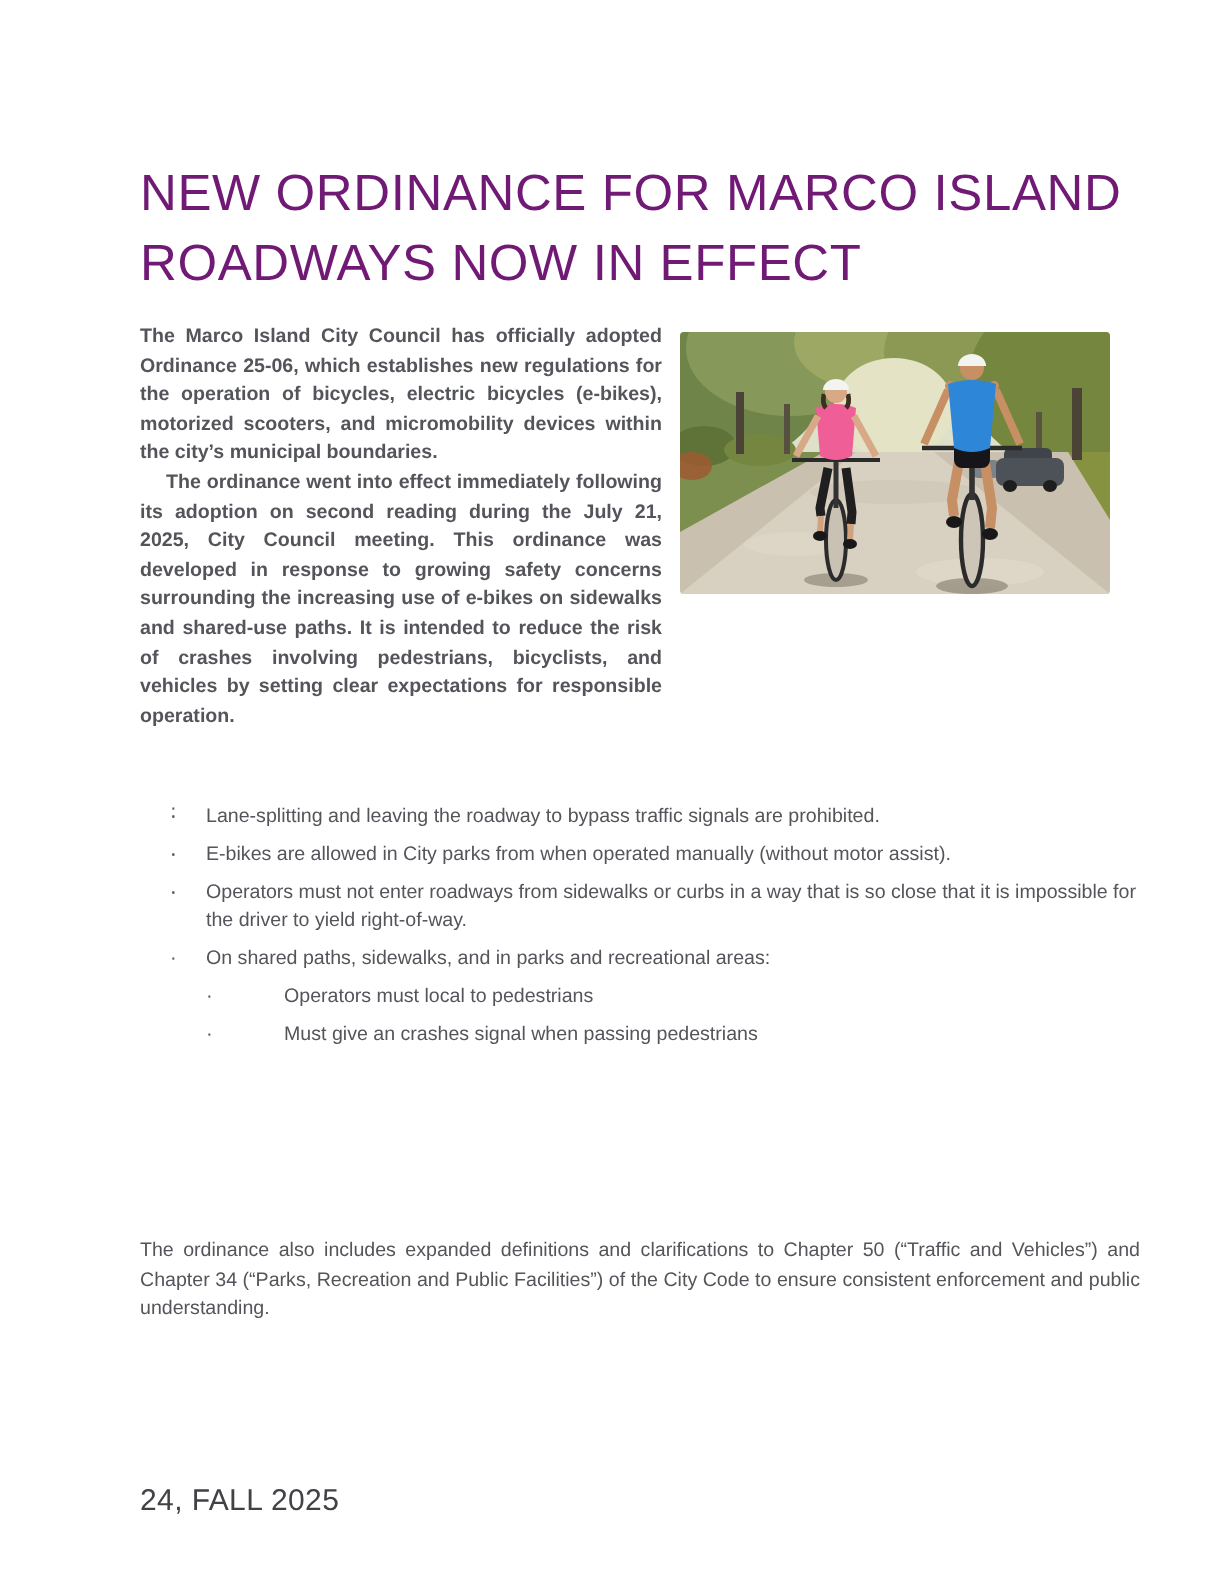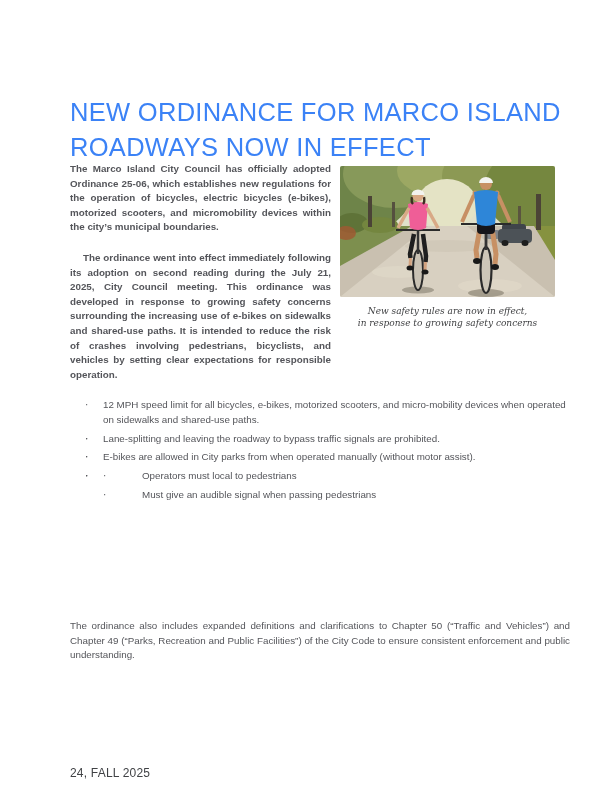--- a/index.html
+++ b/index.html
@@ -7,36 +7,36 @@
   .page {
     position:relative;
     width:612px; height:792px;
     margin:0 auto;
     background:#ffffff;
     font-family:"Liberation Sans", sans-serif;
     color:#515256;
     overflow:hidden;
   }
   .page-title {
-    position:absolute; left:70px; top:95px; width:510px;
+    position:absolute; left:70px; top:80px; width:510px;
     font-size:25.5px; line-height:35px;
     font-weight:300; letter-spacing:0.3px;
-    color:#3b82f6;
+    color:#701a75;
     white-space:pre-line;
   }
   .body-text {
     font-size:9.8px; line-height:14.6px;
     text-align:justify;
     color:#54555a;
     font-weight:300;
   }
   .intro-col {
     position:absolute; left:70px; top:162px; width:261px;font-weight:bold;
   }
-  .intro-col p + p { text-indent:13px;margin-top:16px; }
+  .intro-col p + p { text-indent:13px; }
   .photo-figure {
     position:absolute; left:340px; top:166px; width:215px;
   }
   .photo-frame {
     width:215px; height:131px;
     border-radius:2px; overflow:hidden;
     display:block;
   }
   .photo-caption {
     margin-top:8px;
@@ -68,22 +68,22 @@
     font-size:10px; color:#54555a;
   }
   .sub-list { list-style:none; margin-top:4px; }
   .sub-list li { padding-left:39px; margin-bottom:4px; }
   .sub-list .bullet-marker { left:0; }
   .closing-par {
     position:absolute; left:70px; top:619px; width:500px;
   }
   .page-footer {
     position:absolute; left:70px; top:742px;
-    font-size:12px; letter-spacing:0.2px;
-    color:#404245; font-weight:300;margin-top:24px;
+    font-size:15px; letter-spacing:0.2px;
+    color:#404245; font-weight:300;
   }
 </style>
 </head>
 <body>
 
 <div class="page">
 
   <h1 class="page-title">NEW ORDINANCE FOR MARCO ISLAND
 ROADWAYS NOW IN EFFECT</h1>
 
@@ -169,62 +169,61 @@
         <ellipse cx="155" cy="101" rx="4" ry="3" fill="#181818"></ellipse>
         <circle cx="135" cy="27" r="2.5" fill="#c79064"></circle>
         <circle cx="157" cy="27" r="2.5" fill="#c79064"></circle>
         <line x1="134" y1="29" x2="122" y2="56" stroke="#c79064" stroke-width="4"></line>
         <line x1="158" y1="29" x2="170" y2="56" stroke="#c79064" stroke-width="4"></line>
         <path d="M134,26 Q146,22 158,26 L155,58 Q146,62 137,58 Z" fill="#2e86d8"></path>
         <circle cx="146" cy="18" r="6" fill="#c79064"></circle>
         <path d="M139,17 a7,6 0 0 1 14,0 z" fill="#f3f3ef"></path>
       </g>
     </svg>
-    <figcaption class="photo-caption">New safety rules are now in effect,
-in response to growing safety concerns</figcaption>
   </figure>
 
 
   <ul class="provisions-list">
     <li>
       <span class="bullet-marker">·</span>
-      <span>12 MPH speed limit for all bicycles, e-bikes, motorized scooters, and micro-mobility devices when operated on sidewalks and shared-use paths.</span>
     </li>
     <li>
       <span class="bullet-marker">·</span>
     </li>
     <li>
       <span class="bullet-marker">·</span>
       <span>Lane-splitting and leaving the roadway to bypass traffic signals are prohibited.</span>
     </li>
     <li>
       <span class="bullet-marker">·</span>
     </li>
     <li>
       <span class="bullet-marker">·</span>
       <span>E-bikes are allowed in City parks from when operated manually (without motor assist).</span>
     </li>
     <li>
       <span class="bullet-marker">·</span>
     </li>
     <li>
       <span class="bullet-marker">·</span>
-    </li>
-    <li>
-      <span class="bullet-marker">·</span>
+      <span>Operators must not enter roadways from sidewalks or curbs in a way that is so close that it is impossible for the driver to yield right-of-way.</span>
+    </li>
+    <li>
+      <span class="bullet-marker">·</span>
+      <span>On shared paths, sidewalks, and in parks and recreational areas:</span>
       <ul class="sub-list">
         <li>
           <span class="bullet-marker">·</span>
           <span>Operators must local to pedestrians</span>
         </li>
         <li>
           <span class="bullet-marker">·</span>
-          <span>Must give an audible signal when passing pedestrians</span>
+          <span>Must give an crashes signal when passing pedestrians</span>
         </li>
       </ul>
     </li>
   </ul>
 
-  <p class="closing-par body-text">The ordinance also includes expanded definitions and clarifications to Chapter 50 (“Traffic and Vehicles”) and Chapter 49 (“Parks, Recreation and Public Facilities”) of the City Code to ensure consistent enforcement and public understanding.</p>
+  <p class="closing-par body-text">The ordinance also includes expanded definitions and clarifications to Chapter 50 (“Traffic and Vehicles”) and Chapter 34 (“Parks, Recreation and Public Facilities”) of the City Code to ensure consistent enforcement and public understanding.</p>
 
   <div class="page-footer">24, FALL 2025</div>
 
 </div>
 
 </body></html>

